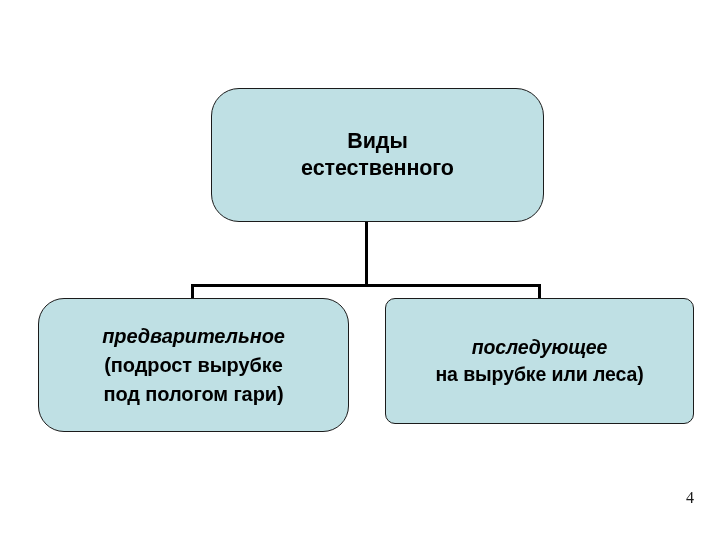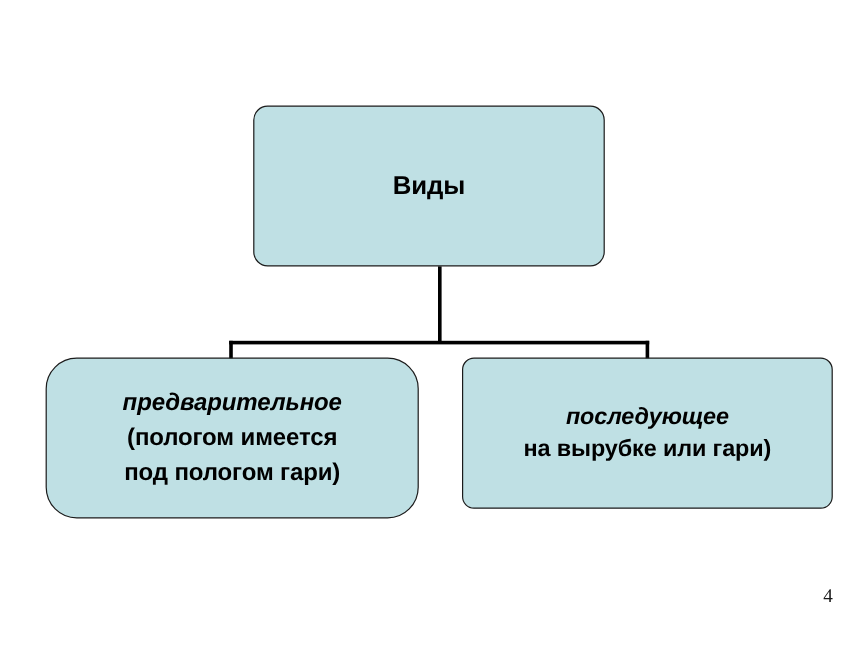--- a/index.html
+++ b/index.html
@@ -41,23 +41,23 @@
 
   .node .line {
     display: block;
     white-space: nowrap;
   }
 
   
   #node-root {
     left: 211px;
     top: 88px;
-    width: 293px;
+    width: 333px;
     height: 134px;
-    border-radius: 12px;
+    border-radius: 28px;
     font-size: 21.5px;
     line-height: 27px;
   }
   #node-root .line { padding: 0 2px; }
 
   
   #node-advance {
     left: 38px;
     top: 298px;
     width: 311px;
@@ -123,33 +123,34 @@
     font-family: "Liberation Serif", "DejaVu Serif", serif;
   }
 </style>
 </head>
 <body>
 
 <div id="slide">
 
   <div class="node" id="node-root">
     <span class="line">Виды</span>
+    <span class="line">естественного</span>
   </div>
 
   <div class="conn" id="conn-stem"></div>
   <div class="conn" id="conn-bar"></div>
   <div class="conn" id="conn-drop-left"></div>
   <div class="conn" id="conn-drop-right"></div>
 
   <div class="node" id="node-advance">
     <span class="line italic">предварительное</span>
-    <span class="line">(пологом имеется</span>
+    <span class="line">(подрост вырубке</span>
     <span class="line">под пологом гари)</span>
   </div>
 
   <div class="node" id="node-subsequent">
     <span class="line italic">последующее</span>
-    <span class="line">на вырубке или гари)</span>
+    <span class="line">на вырубке или леса)</span>
   </div>
 
   <div id="page-number">4</div>
 
 </div>
 
 </body></html>

